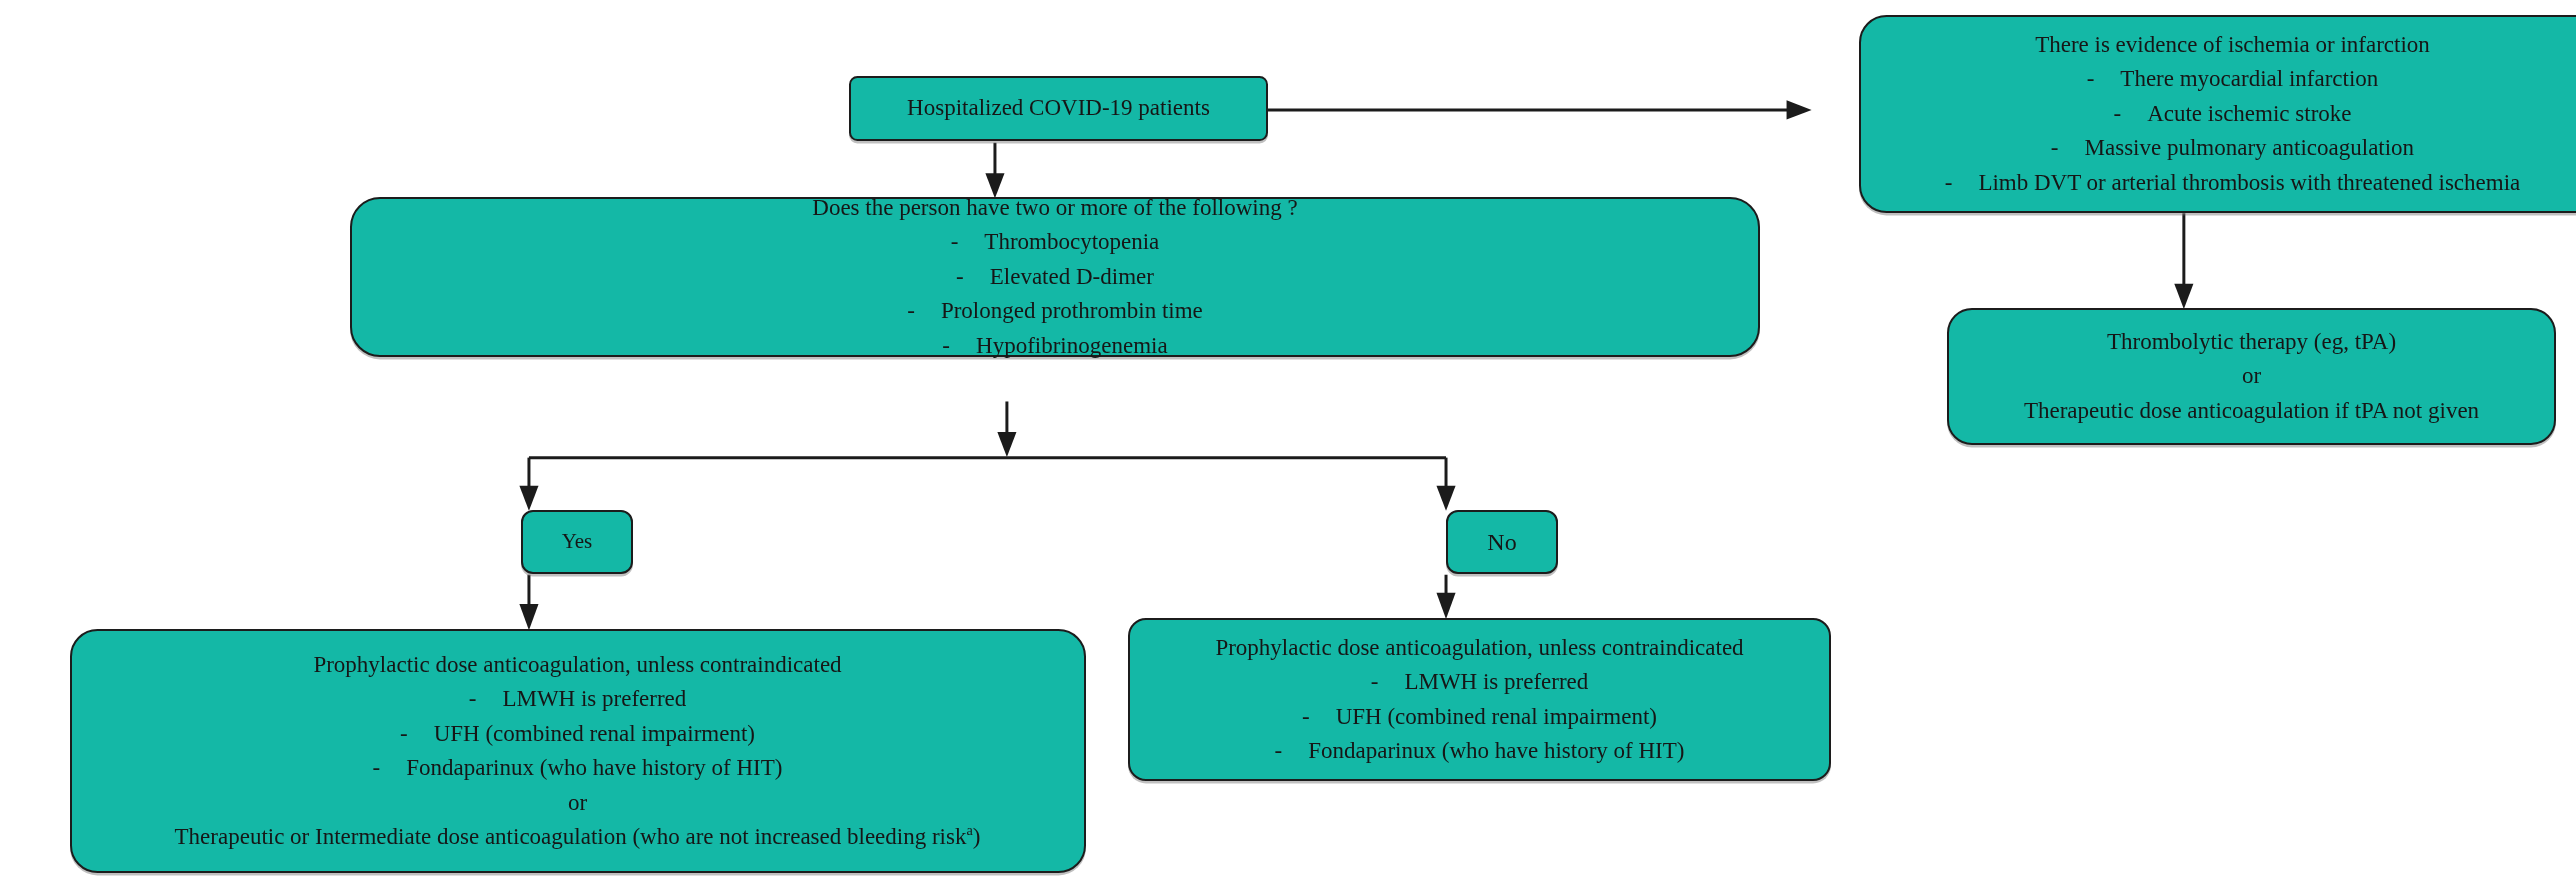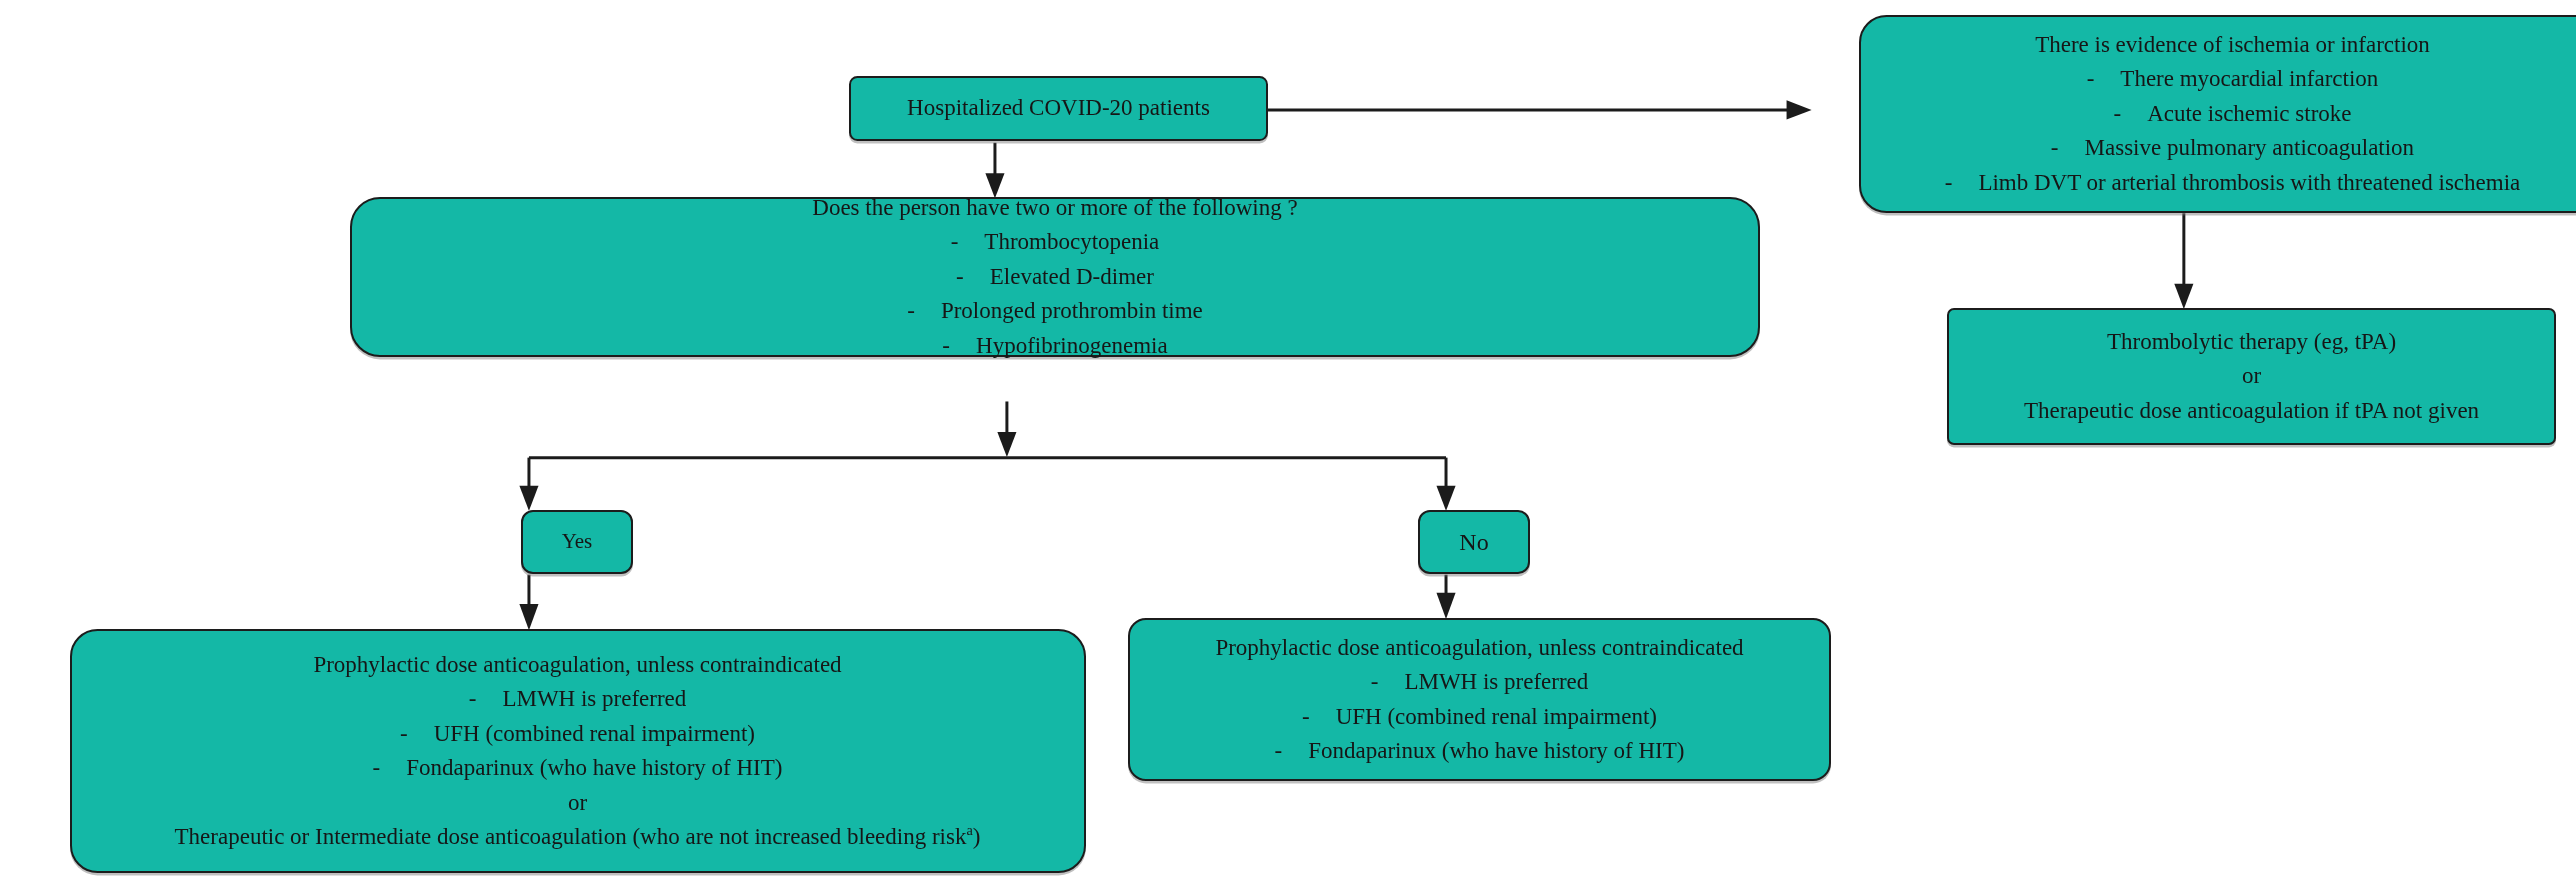--- a/index.html
+++ b/index.html
@@ -55,24 +55,24 @@
   }
   .dash {
     margin-right: 26px;
   }
   sup {
     font-size: 0.62em;
     line-height: 0;
   }
   #node-start        { left: 801px; top: 76px;  width: 419px;  height: 65px; border-radius: 8.4px; }
   #node-ischemia     { left: 1811px; top: 15px;   width: 747px; height: 198px; border-radius: 27.5px; }
-  #node-thrombolytic { left: 1899px; top: 308px;  width: 609px; height: 137px; border-radius: 7px; }
+  #node-thrombolytic { left: 1899px; top: 308px;  width: 609px; height: 137px; border-radius: 25px; }
   #node-question     { left: 302px;  top: 197px;  width: 1410px; height: 160px; border-radius: 30px; }
   #node-yes          { left: 473px;  top: 510px;  width: 112px;  height: 64px; border-radius: 12px; font-size: 21px; }
-  #node-no           { left: 1370px; top: 510px;  width: 112px;  height: 64px; border-radius: 12px; font-size: 24px; }
+  #node-no           { left: 1398px; top: 510px;  width: 112px;  height: 64px; border-radius: 12px; font-size: 24px; }
   #node-yes-outcome  { left: 21.5px;   top: 629px; width: 1016px; height: 244px; border-radius: 27.5px; }
   #node-no-outcome   { left: 1080px; top: 618px; width: 703px; height: 163px; border-radius: 18px; }
 </style>
 </head>
 <body>
 
 <div class="canvas">
 
   <svg class="connectors" viewBox="0 0 4311 1483" xmlns="http://www.w3.org/2000/svg">
     <g>
@@ -106,21 +106,21 @@
       <line x1="885" y1="962" x2="885" y2="1015"></line>
       <polygon points="869,1011 901,1011 885,1055"></polygon>
     </g>
     <g>
       <line x1="2420" y1="962" x2="2420" y2="996"></line>
       <polygon points="2404,992 2436,992 2420,1036"></polygon>
     </g>
   </svg>
 
   <div class="node" id="node-start">
-    <div class="line">Hospitalized COVID-20 patients</div>
+    <div class="line">Hospitalized COVID-19 patients</div>
   </div>
 
   <div class="node" id="node-ischemia">
     <div class="line">There is evidence of ischemia or infarction</div>
     <div class="row">
       <span class="dash">-</span>
       <span>There myocardial infarction</span>
     </div>
     <div class="row">
       <span class="dash">-</span>

